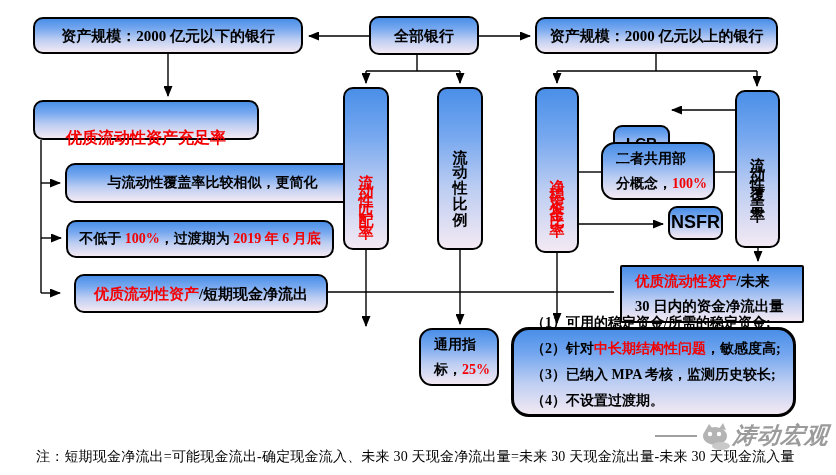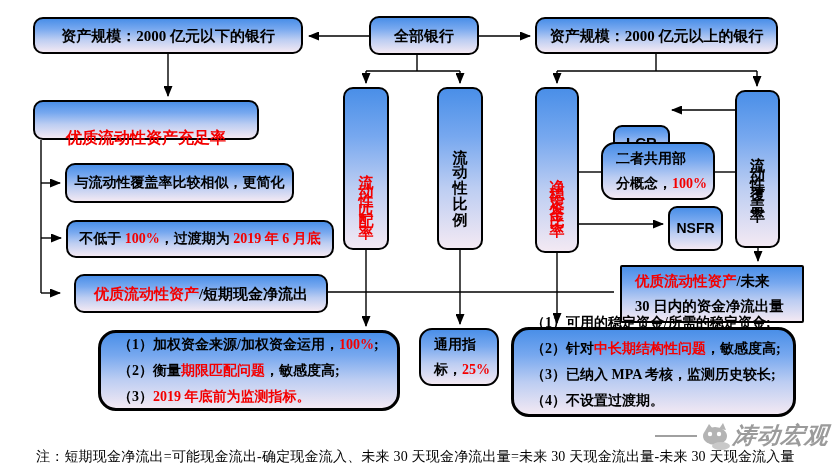--- a/index.html
+++ b/index.html
@@ -83,21 +83,21 @@
   <div class="box" style="left:369px;top:16px;width:110px;height:39px;">
     <span>全部银行</span>
   </div>
   <div class="box" style="left:535px;top:17px;width:243px;height:37px;">
     <span>资产规模：2000 亿元以上的银行</span>
   </div>
 
   <div class="box" style="left:33px;top:100px;width:226px;height:40px;font-size:16px;">
     <span class="red">优质流动性资产充足率</span>
   </div>
-  <div class="box" style="left:65px;top:163px;width:229px;height:40px;font-size:14px;">
+  <div class="box" style="left:65px;top:163px;width:295px;height:40px;font-size:14px;">
     <span>与流动性覆盖率比较相似，更简化</span>
   </div>
   <div class="box" style="left:66px;top:220px;width:268px;height:38px;font-size:14px;">
     <span>
       <span>不低于 </span><span class="red">100%</span><span>，过渡期为 </span><span class="red">2019 年 6 月底</span>
     </span>
   </div>
   <div class="box" style="left:74px;top:274px;width:254px;height:39px;font-size:15px;">
     <span>
       <span class="red">优质流动性资产</span><span>/短期现金净流出</span>
@@ -119,49 +119,38 @@
 
   <div class="box abbr" style="left:613px;top:93px;width:57px;height:35px;margin-top:32px;">
     <span>LCR</span>
   </div>
   <div class="box two-line" style="left:601px;top:142px;width:114px;height:58px;border-radius:14px;">
     <span class="ln">二者共用部</span>
     <span class="ln">
       <span>分概念，</span><span class="red">100%</span>
     </span>
   </div>
-  <div class="box abbr" style="left:668px;top:206px;width:55px;height:45px;font-size:14px;">
+  <div class="box abbr" style="left:668px;top:206px;width:55px;height:34px;font-size:18px;">
     <span>NSFR</span>
   </div>
 
   <div class="box two-line" style="left:620px;top:265px;width:184px;height:58px;border-radius:2px;border-width:2.5px;font-size:14.5px;">
     <span class="ln">
       <span class="red">优质流动性资产</span><span>/未来</span>
     </span>
     <span class="ln">30 日内的资金净流出量</span>
   </div>
 
   <div class="box two-line" style="left:419px;top:328px;width:80px;height:58px;border-radius:13px;border-width:2.5px;">
     <span class="ln">通用指</span>
     <span class="ln">
       <span>标，</span><span class="red">25%</span>
     </span>
   </div>
 
-  <div class="box details" style="left:98px;top:330px;width:302px;height:81px;">
-    <span class="ln">
-      <span>（1）加权资金来源/加权资金运用，</span><span class="red">100%</span><span>;</span>
-    </span>
-    <span class="ln">
-      <span>（2）衡量</span><span class="red">期限匹配问题</span><span>，敏感度高;</span>
-    </span>
-    <span class="ln">
-      <span>（3）</span><span class="red">2019 年底前为监测指标。</span>
-    </span>
-  </div>
 
   <div class="box details" style="left:511px;top:327px;width:285px;height:90px;justify-content:flex-end;">
     <span class="ln">（1）可用的稳定资金/所需的稳定资金;</span>
     <span class="ln">
       <span>（2）针对</span><span class="red">中长期结构性问题</span><span>，敏感度高;</span>
     </span>
     <span class="ln">（3）已纳入 MPA 考核，监测历史较长;</span>
     <span class="ln">（4）不设置过渡期。</span>
   </div>
 

